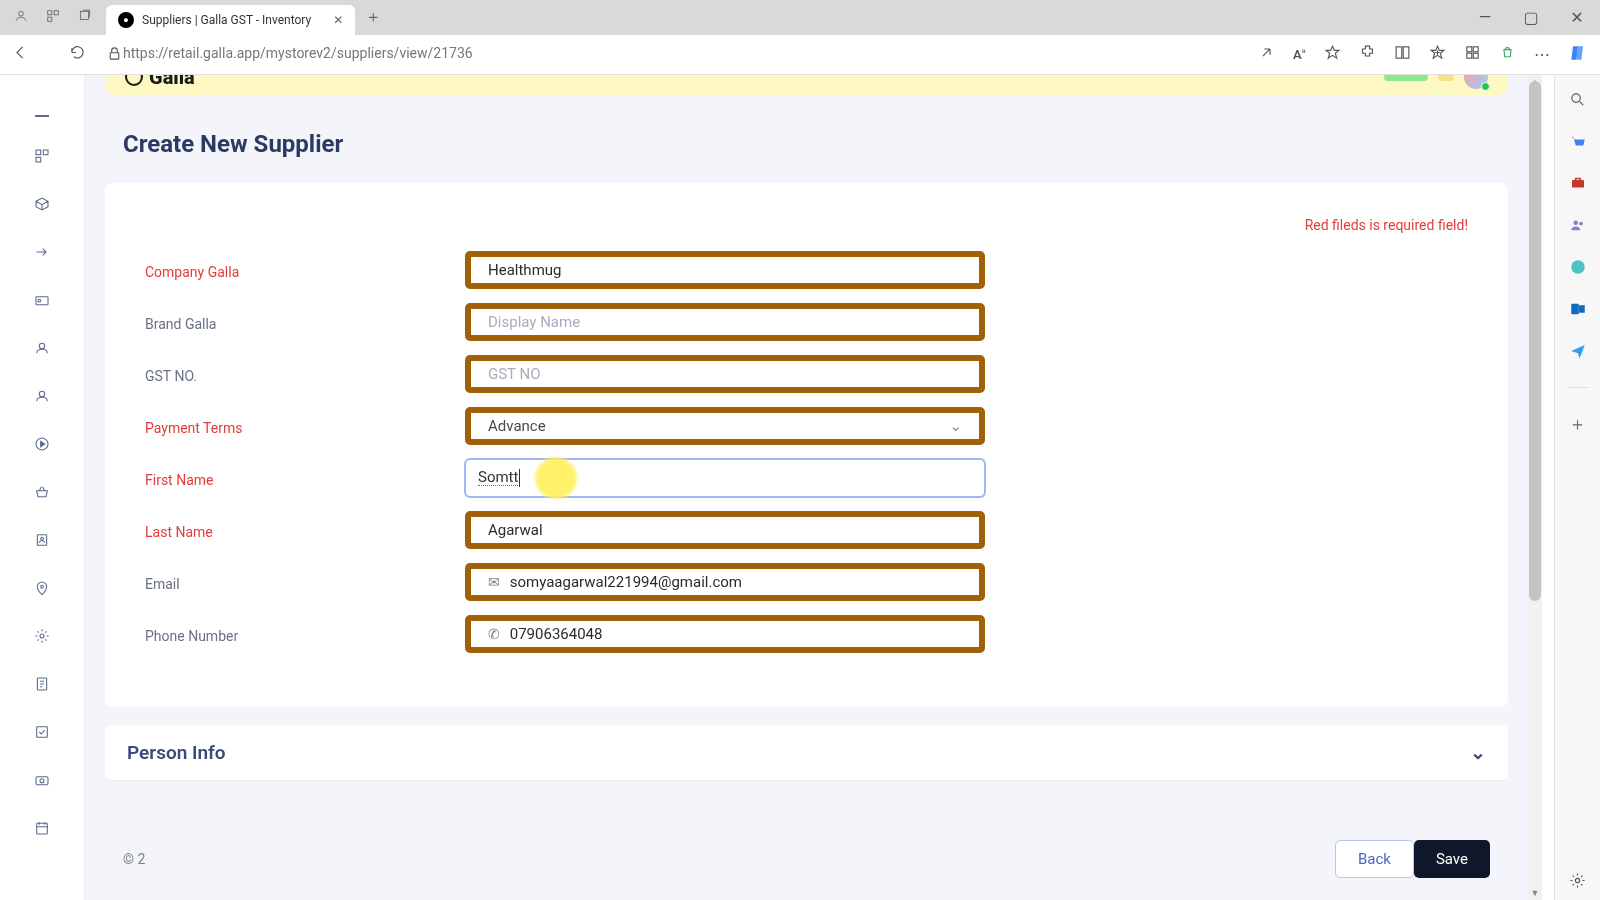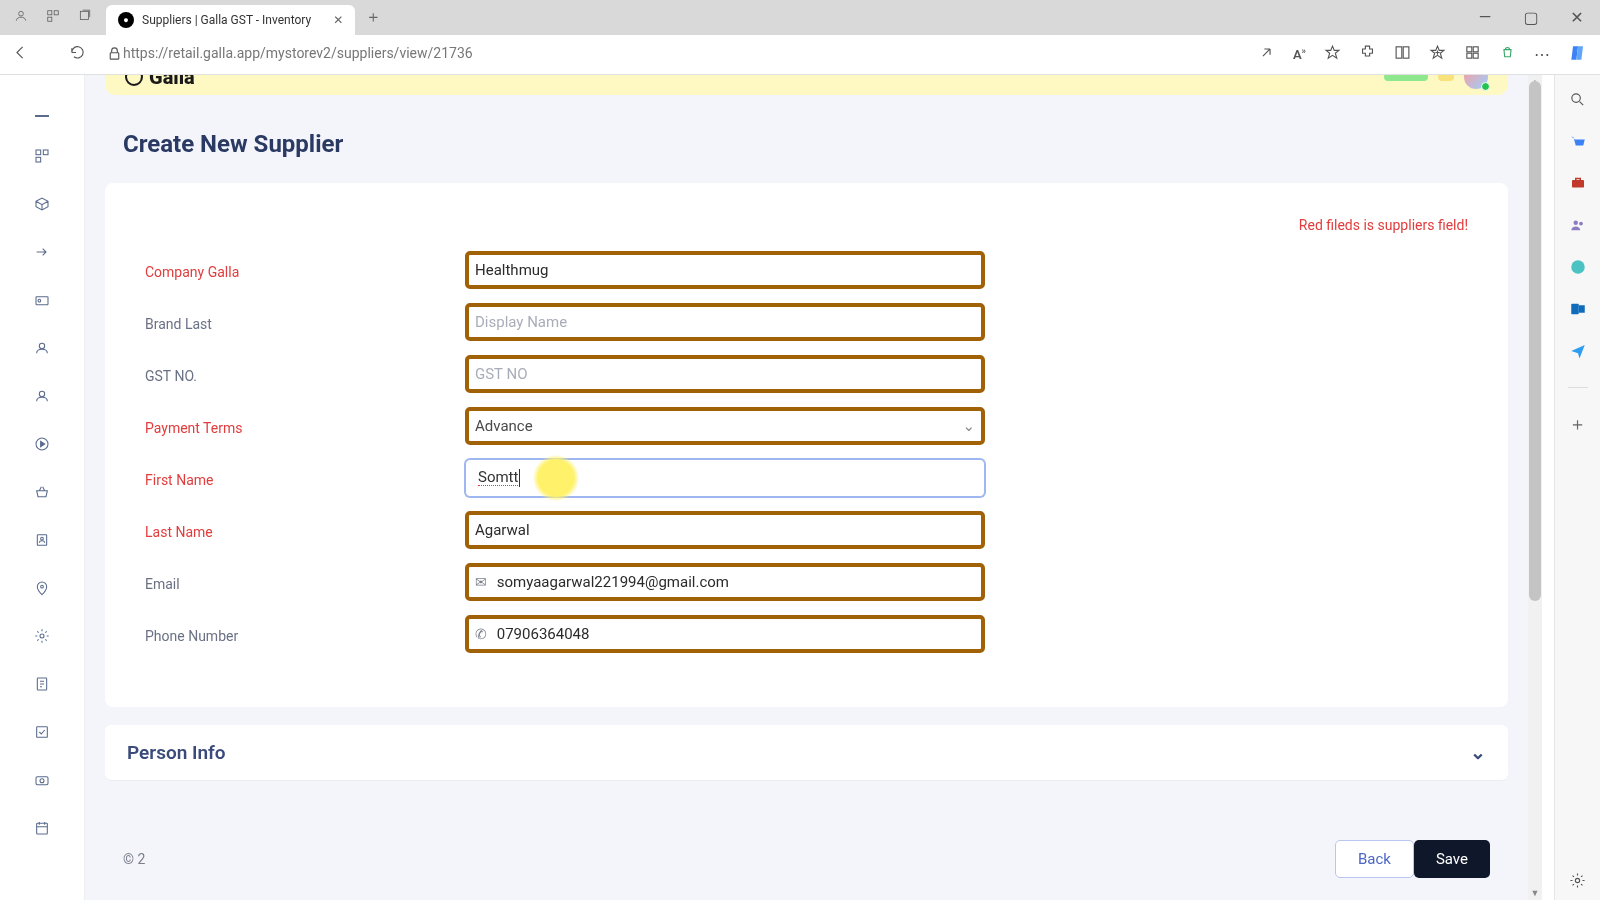--- a/index.html
+++ b/index.html
@@ -40,21 +40,21 @@
 .page-title { font-size: 24px; font-weight: 700; color: #2b3a63; margin: 35px 0 25px 38px; }
 
 .card { background: #fff; margin: 0 20px; border-radius: 8px; padding: 34px 40px 40px 40px; }
 .req-note { text-align: right; color: #e23c3c; font-size: 14px; margin-bottom: 18px; }
 
 .frow { display: flex; align-items: center; margin-bottom: 14px; }
 .flabel { width: 320px; font-size: 14px; color: #6a7185; padding-top: 4px; }
 .flabel.req { color: #e23c3c; }
 .finput { flex: 0 0 520px; }
 .finput input, .finput .select, .finput .iconfield {
-  width: 100%; height: 38px; border: 4px solid #a16207; border-radius: 5px; padding: 0 6px; font-size: 15px; color: #2b2b2b; background: #fff;
+  width: 100%; height: 38px; border: 6px solid #a16207; border-radius: 5px; padding: 0 17px; font-size: 15px; color: #2b2b2b; background: #fff;
 }
 .finput input::placeholder { color: #a8adb9; }
 .finput .select { display: flex; align-items: center; justify-content: space-between; color: #4a4a4a; }
 .finput .iconfield { display: flex; align-items: center; gap: 10px; }
 .finput .iconfield .fico { color: #7a7f8a; font-size: 14px; }
 .finput .iconfield input { border: none; height: 100%; padding: 0; flex: 1; font-size: 15px; }
 .spellred { color: #333; border-bottom: 1px dotted #e23c3c; display:inline-block; line-height:1;text-align:right; }
 
 .highlight-dot { position: absolute; width: 46px; height: 46px; background: radial-gradient(circle, #fff26a 0%, #fff26a 55%, rgba(255,242,106,0) 72%); border-radius: 50%; pointer-events: none; }
 
@@ -271,28 +271,28 @@
           <div class="header-right">
             <span class="pill-green"></span>
             <span class="pill-yellow"></span>
             <span class="mini-avatar"></span>
           </div>
         </div>
 
         <div class="page-title">Create New Supplier</div>
 
         <div class="card">
-          <div class="req-note">Red fileds is suppliers field!</div>
+          <div class="req-note">Red fileds is required field!</div>
 
           <div class="frow">
             <div class="flabel req">Company Galla</div>
             <div class="finput"><input value="Healthmug" style=""></div>
           </div>
           <div class="frow">
-            <div class="flabel">Brand Last</div>
+            <div class="flabel">Brand Galla</div>
             <div class="finput"><input placeholder="Display Name" style=""></div>
           </div>
           <div class="frow">
             <div class="flabel">GST NO.</div>
             <div class="finput"><input placeholder="GST NO" style=""></div>
           </div>
           <div class="frow">
             <div class="flabel req">Payment Terms</div>
             <div class="finput">
                 <div class="select">

